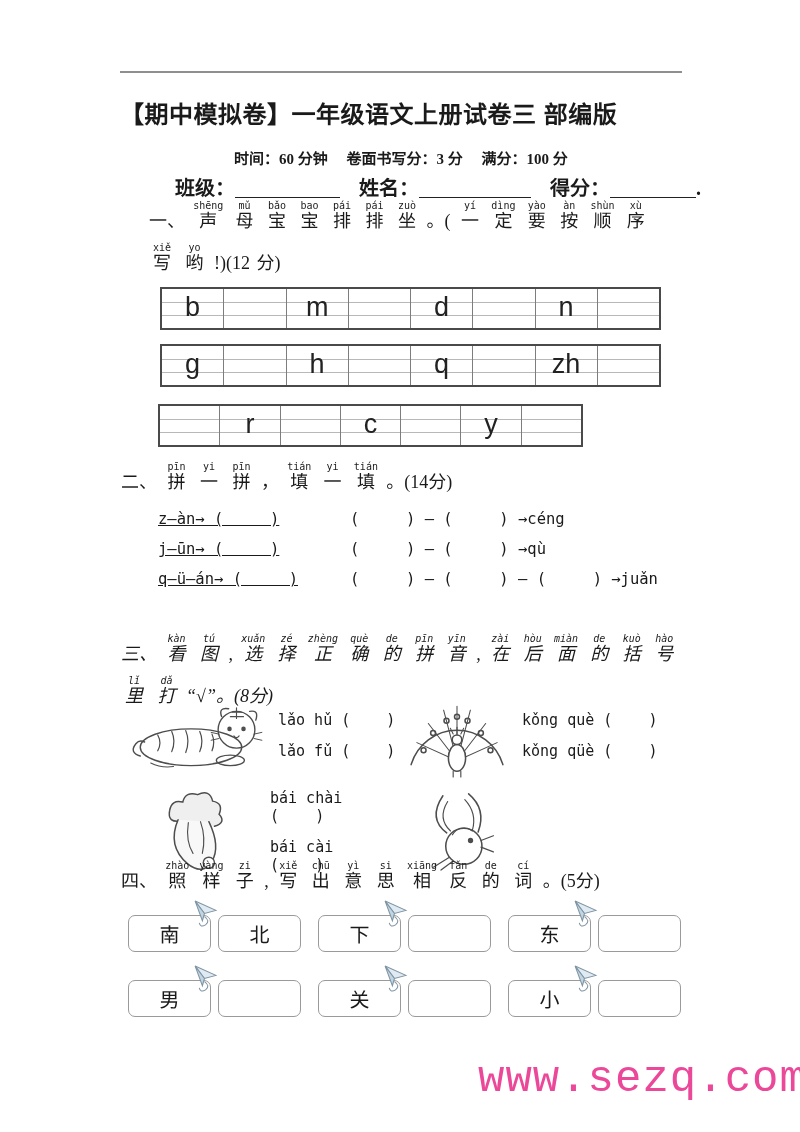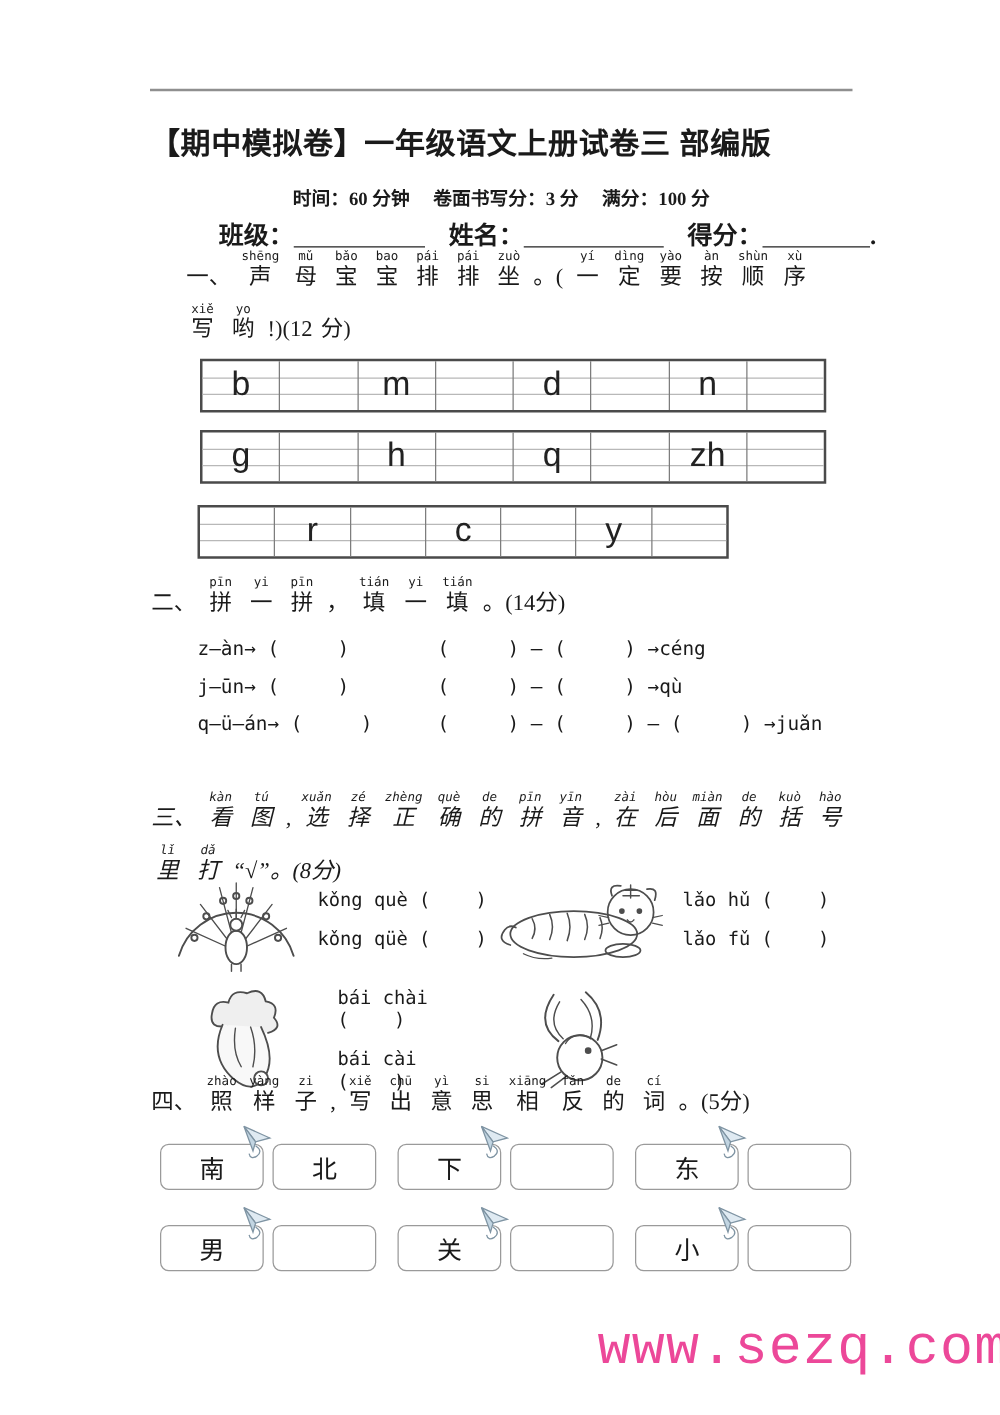--- a/index.html
+++ b/index.html
@@ -40,21 +40,21 @@
   .py-lines { position:absolute; left:0; right:0; top:0; bottom:0; }
   .py-lines i { position:absolute; left:0; right:0; display:block; border-top:1px solid #b8b8b8; }
   .py-lines i.l1 { top:33%; } .py-lines i.l2 { top:66%; }
   .py-cell { flex:1; border-right:1px solid #7d7d7d; display:flex; align-items:center; justify-content:center; position:relative; }
   .py-cell:last-child { border-right:none; }
   .py-letter { font-family:"Liberation Sans", sans-serif; font-size:27px; line-height:1; color:#222; margin-top:-2px; }
 
   
   .rows { left:120px; top:510px; width:600px; }
   .pin-row { padding-left:38px; height:30px; font-family:"DejaVu Sans Mono", monospace; font-size:15.5px; }
-  .pin-left { display:inline-block; width:192px; white-space:pre; }
+  .pin-left { display:inline-block; width:192px; white-space:pre;text-decoration:underline; }
   .pin-right { white-space:pre; }
 
   
   .pics { left:128px; top:692px; width:562px; display:grid; grid-template-columns:268px 294px; row-gap:10px; }
   .pic-cell { display:flex; align-items:center; height:86px; }
   .art { flex:none; stroke:#4d4d4d; stroke-width:1.6; fill:none; stroke-linecap:round; }
   .opts { display:flex; flex-direction:column; gap:13px; font-family:"DejaVu Sans Mono", monospace; font-size:15px; margin-left:10px; }
   .opt .paren { white-space:pre; }
 
   
@@ -289,20 +289,42 @@
       <ruby><span>号</span><rt>hào</rt></ruby>
     
       <ruby><span>里</span><rt>lǐ</rt></ruby>
     
       <ruby><span>打</span><rt>dǎ</rt></ruby>
     
       <span class="plain">“√”。(8分)</span>
     </div>
 
   <div class="abs pics">
+
+    <div class="pic-cell">
+      <svg class="art" width="140" height="76" viewBox="0 0 160 84">
+        <path d="M14,66 q-13,-4 -5,-14 q4,-5 10,-2"></path>
+        <ellipse cx="72" cy="56" rx="58" ry="21"></ellipse>
+        <circle cx="124" cy="36" r="21"></circle>
+        <path d="M107,21 q-4,-11 8,-9"></path>
+          <path d="M139,15 q11,-2 7,10"></path>
+        <path d="M117,21 h15 M119,16 h11 M124,11 v12" stroke-width="1.3"></path>
+        <circle cx="116" cy="35" r="1.8" fill="#4d4d4d"></circle>
+          <circle cx="132" cy="35" r="1.8" fill="#4d4d4d"></circle>
+        <path d="M121,43 q3,4 6,0" stroke-width="1.3"></path>
+        <path d="M104,41 l-9,-2 M104,46 l-9,2 M144,41 l9,-2 M144,46 l9,2" stroke-width="1.1"></path>
+        <path d="M34,42 q5,9 0,18 M50,38 q5,11 0,23 M66,37 q5,12 0,25 M82,38 q5,11 0,23 M96,41 q4,9 0,19" stroke-width="1.4"></path>
+        <ellipse cx="117" cy="71" rx="16" ry="6"></ellipse>
+        <path d="M26,74 q12,6 26,4" stroke-width="1.2"></path>
+      </svg>
+      <div class="opts">
+        <div class="opt"><span>lǎo hǔ</span> <span class="paren">(    )</span></div>
+        <div class="opt"><span>lǎo fǔ</span> <span class="paren">(    )</span></div>
+      </div>
+    </div>
 
     <div class="pic-cell">
       <svg class="art" width="110" height="86" viewBox="0 0 112 90" style="margin-left:6px">
         <path d="M8,76 A50,50 0 0 1 104,76"></path>
         <path d="M56,72 L14,53 M56,72 L26,33 M56,72 L42,19 M56,72 L56,15 M56,72 L70,19 M56,72 L86,33 M56,72 L98,53" stroke-width="1.1"></path>
         <circle cx="21" cy="61" r="2.6"></circle>
           <circle cx="31" cy="43" r="2.6"></circle>
           <circle cx="45" cy="30" r="2.6"></circle>
           <circle cx="56" cy="26" r="2.6"></circle>
           <circle cx="67" cy="30" r="2.6"></circle>
@@ -313,42 +335,20 @@
         <path d="M52,44 l-3,-6 M56,44 v-7 M60,44 l3,-6" stroke-width="1.1"></path>
         <path d="M52,83 v6 M60,83 v6" stroke-width="1.2"></path>
       </svg>
       <div class="opts">
         <div class="opt"><span>kǒng què</span> <span class="paren">(    )</span></div>
         <div class="opt"><span>kǒng qüè</span> <span class="paren">(    )</span></div>
       </div>
     </div>
 
     <div class="pic-cell">
-      <svg class="art" width="140" height="76" viewBox="0 0 160 84">
-        <path d="M14,66 q-13,-4 -5,-14 q4,-5 10,-2"></path>
-        <ellipse cx="72" cy="56" rx="58" ry="21"></ellipse>
-        <circle cx="124" cy="36" r="21"></circle>
-        <path d="M107,21 q-4,-11 8,-9"></path>
-          <path d="M139,15 q11,-2 7,10"></path>
-        <path d="M117,21 h15 M119,16 h11 M124,11 v12" stroke-width="1.3"></path>
-        <circle cx="116" cy="35" r="1.8" fill="#4d4d4d"></circle>
-          <circle cx="132" cy="35" r="1.8" fill="#4d4d4d"></circle>
-        <path d="M121,43 q3,4 6,0" stroke-width="1.3"></path>
-        <path d="M104,41 l-9,-2 M104,46 l-9,2 M144,41 l9,-2 M144,46 l9,2" stroke-width="1.1"></path>
-        <path d="M34,42 q5,9 0,18 M50,38 q5,11 0,23 M66,37 q5,12 0,25 M82,38 q5,11 0,23 M96,41 q4,9 0,19" stroke-width="1.4"></path>
-        <ellipse cx="117" cy="71" rx="16" ry="6"></ellipse>
-        <path d="M26,74 q12,6 26,4" stroke-width="1.2"></path>
-      </svg>
-      <div class="opts">
-        <div class="opt"><span>lǎo hǔ</span> <span class="paren">(    )</span></div>
-        <div class="opt"><span>lǎo fǔ</span> <span class="paren">(    )</span></div>
-      </div>
-    </div>
-
-    <div class="pic-cell">
       <svg class="art" width="78" height="84" viewBox="0 0 80 90" style="margin-left:26px">
         <path d="M28,34 q-16,3 -13,-11 q2,-12 14,-9 q3,-12 16,-8 q13,-6 16,7 q12,2 7,14 q8,9 -5,13" fill="#efefef"></path>
         <path d="M24,33 q-12,28 10,47 q16,13 26,-2 q10,-16 -3,-43" fill="#f8f8f8"></path>
         <path d="M35,36 q-3,20 5,33 M48,35 q6,17 2,34" stroke-width="1.2"></path>
         <circle cx="57" cy="79" r="6" fill="#fff"></circle>
       </svg>
       <div class="opts" style="margin-left:38px">
         <div class="opt"><span>bái chài</span> <span class="paren">(    )</span></div>
         <div class="opt"><span>bái cài</span> <span class="paren">(    )</span></div>
       </div>

